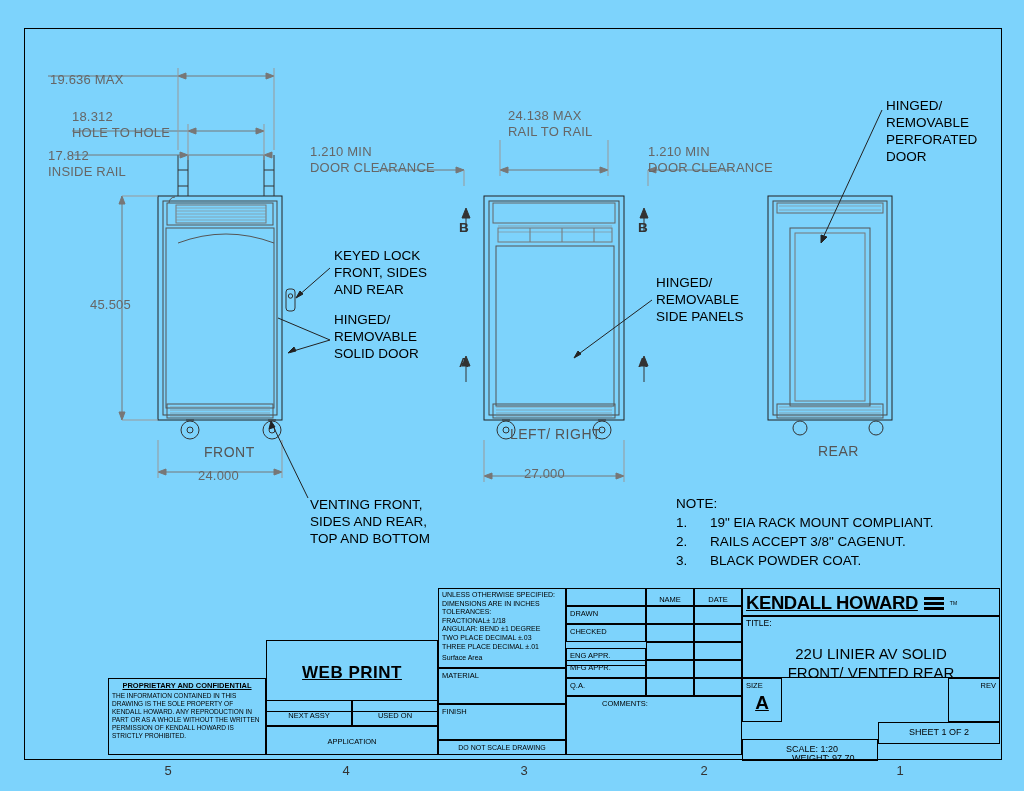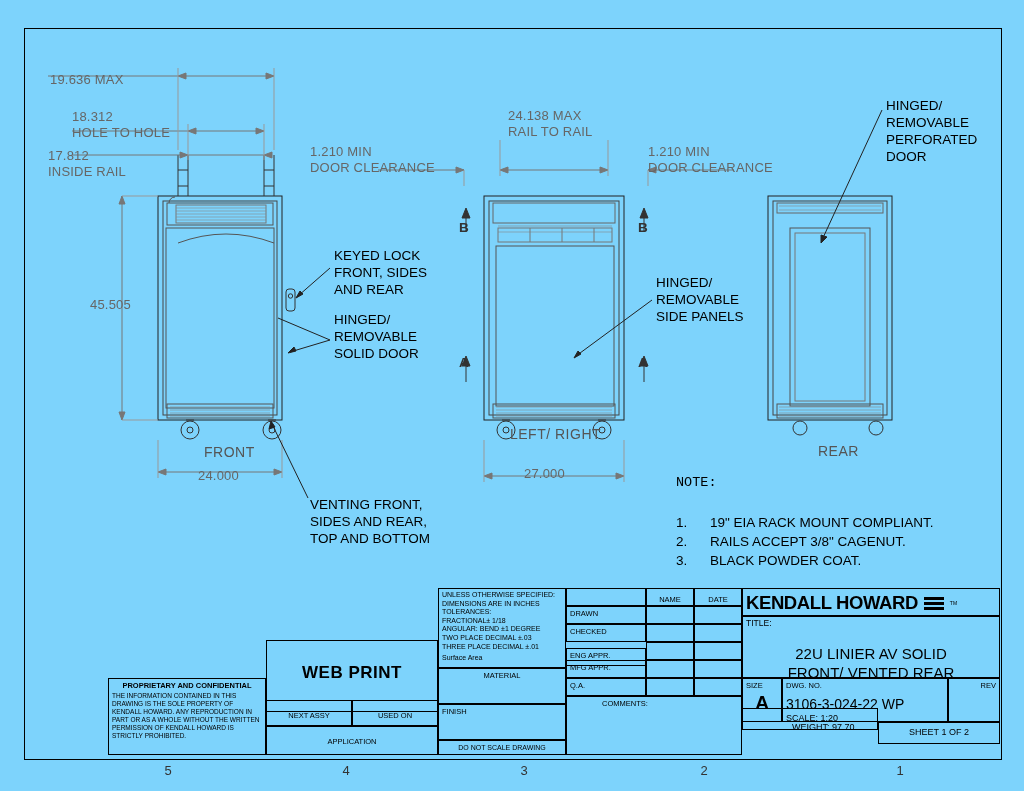--- a/index.html
+++ b/index.html
@@ -7,21 +7,21 @@
   #sheet{position:relative;width:1024px;height:791px;overflow:hidden;background:#7dd3fc;}
   .frame{position:absolute;left:24px;top:28px;width:976px;height:730px;border:1px solid #000;}
   .dimtext{position:absolute;color:#666;font-size:13px;letter-spacing:.2px;white-space:pre;line-height:16px;}
   .label{position:absolute;color:#000;font-size:13.5px;white-space:pre;line-height:17px;}
   .viewname{position:absolute;color:#555;font-size:14px;letter-spacing:.5px;}
   svg{position:absolute;left:0;top:0;overflow:visible;}
   
   .tb{position:absolute;border:1px solid #000;box-sizing:border-box;}
   .tb .cell{position:absolute;box-sizing:border-box;border:1px solid #000;font-size:8px;padding:2px 3px;overflow:hidden;}
   .small{font-size:7.5px;line-height:9px;}
-  .bold{font-weight:bold;}
+  .bold{font-weight:bold;text-decoration:underline;}
   .center{text-align:center;}
   .zone{position:absolute;color:#333;font-size:13px;text-align:center;}
   .note{position:absolute;font-size:13.5px;line-height:19px;white-space:pre;}
 </style>
 </head>
 <body>
 
 <div id="sheet">
   <div class="frame"></div>
 
@@ -241,21 +241,21 @@
 SIDE PANELS</div>
   <div class="label" style="left:886px;top:97px;">HINGED/
 REMOVABLE
 PERFORATED
 DOOR</div>
 
   <div class="viewname" style="left:204px;top:444px;">FRONT</div>
   <div class="viewname" style="left:510px;top:426px;">LEFT/ RIGHT</div>
   <div class="viewname" style="left:818px;top:443px;">REAR</div>
 
-  <div class="note" style="left:676px;top:473px;font-family:Liberation Mono, monospace;">NOTE:</div>
+  <div class="note" style="left:676px;top:494px;">NOTE:</div>
   <div class="note" style="left:676px;top:513px;">1.</div>
   <div class="note" style="left:710px;top:513px;">19" EIA RACK MOUNT COMPLIANT.</div>
   <div class="note" style="left:676px;top:532px;">2.</div>
   <div class="note" style="left:710px;top:532px;">RAILS ACCEPT 3/8" CAGENUT.</div>
   <div class="note" style="left:676px;top:551px;">3.</div>
   <div class="note" style="left:710px;top:551px;">BLACK POWDER COAT.</div>
 
   <div class="tb" style="left:108px;top:588px;width:892px;height:167px;border:none;">
 
     <div class="cell" style="left:0;top:90px;width:158px;height:77px;">
@@ -279,21 +279,21 @@
     <div class="cell" style="left:330px;top:0;width:128px;height:80px;">
       <div class="small" style="white-space:pre-line;font-size:7px;line-height:8.6px;">UNLESS OTHERWISE SPECIFIED:
 DIMENSIONS ARE IN INCHES
 TOLERANCES:
 FRACTIONAL± 1/18
 ANGULAR: BEND ±1 DEGREE
 TWO PLACE DECIMAL  ±.03
 THREE PLACE DECIMAL  ±.01</div>
       <div class="small" style="font-size:7px;margin-top:2px;">Surface Area</div>
     </div>
-    <div class="cell" style="left:330px;top:80px;width:128px;height:36px;text-align:center;">
+    <div class="cell" style="left:330px;top:80px;width:128px;height:36px;">
       <div class="small">MATERIAL</div>
     </div>
     <div class="cell" style="left:330px;top:116px;width:128px;height:36px;">
       <div class="small">FINISH</div>
     </div>
     <div class="cell" style="left:330px;top:152px;width:128px;height:15px;">
       <div class="small center" style="font-size:7px;">DO NOT SCALE DRAWING</div>
     </div>
 
     <div class="cell" style="left:458px;top:0;width:80px;height:18px;"></div>
@@ -352,30 +352,26 @@
     <div class="cell" style="left:634px;top:28px;width:258px;height:62px;">
       <div class="small" style="font-size:8.5px;">TITLE:</div>
       <div style="white-space:pre-line;text-align:center;font-size:15px;line-height:19px;margin-top:16px;">22U LINIER AV SOLID
 FRONT/ VENTED REAR</div>
     </div>
 
     <div class="cell" style="left:634px;top:90px;width:40px;height:44px;">
       <div class="small">SIZE</div>
       <div class="center bold" style="font-size:19px;margin-top:2px;">A</div>
     </div>
-    <div class="cell" style="left:674px;top:90px;width:166px;height:44px;">
-      <div class="small">DWG. NO.</div>
-      <div style="font-size:14px;margin-top:6px;">3106-3-024-22 WP</div>
-    </div>
     <div class="cell" style="left:840px;top:90px;width:52px;height:44px;">
       <div class="small" style="text-align:right;">REV</div>
       <div class="center" style="font-size:13px;"></div>
     </div>
 
-    <div class="cell" style="left:634px;top:120px;width:136px;height:22px;padding-left:43px;">
+    <div class="cell" style="left:634px;top:151px;width:136px;height:22px;padding-left:43px;">
       <div class="small" style="font-size:9px;margin-top:3px;">
         <span>SCALE: 1:20</span>
         <span style="margin-left:6px;">WEIGHT: 97.70</span>
       </div>
     </div>
     <div class="cell" style="left:770px;top:134px;width:122px;height:22px;">
       <div class="small center" style="font-size:9px;margin-top:3px;">SHEET 1 OF 2</div>
     </div>
   </div>
 

